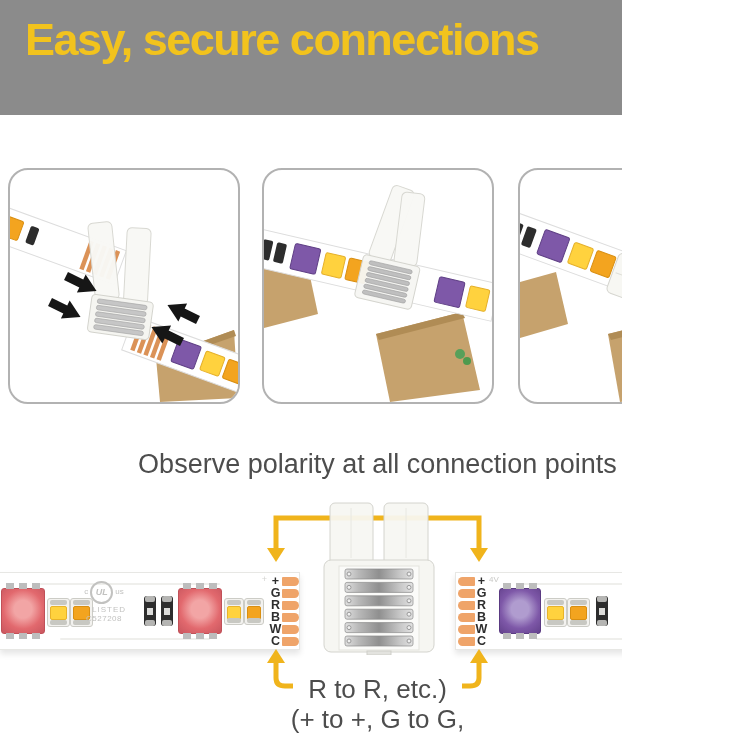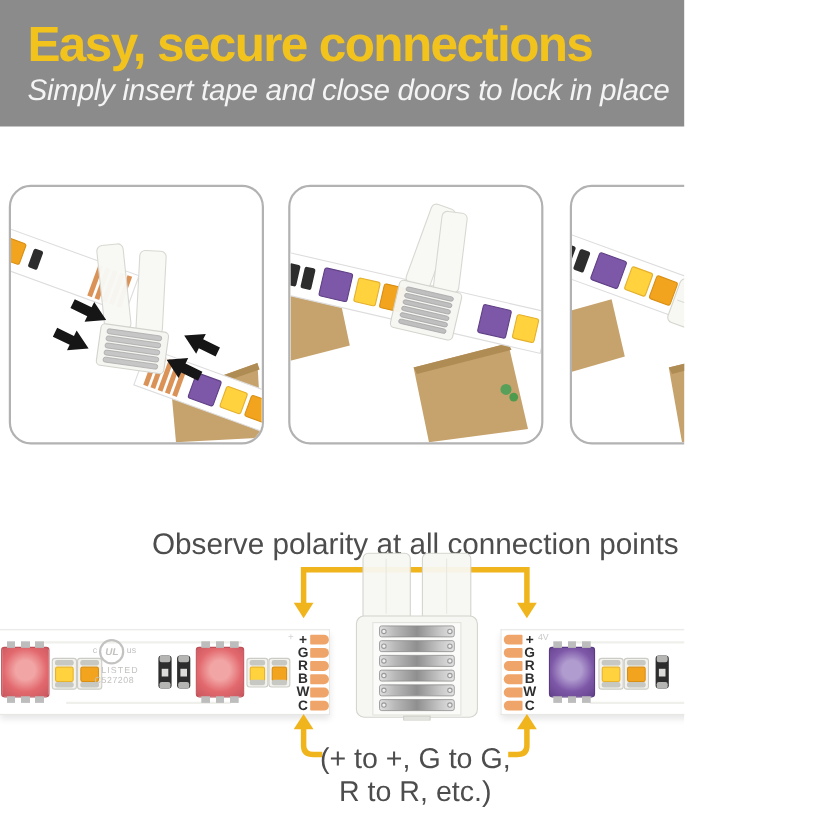--- a/index.html
+++ b/index.html
@@ -10,21 +10,21 @@
   .hdr h1{margin:0;padding:16px 0 0 25px;font-size:45px;font-weight:bold;letter-spacing:-1.5px;
           color:#f2c31d;line-height:1.05;}
   .hdr p{margin:4px 0 0 25px;font-size:27px;font-style:italic;color:#f4f4f4;letter-spacing:-0.3px;}
   
   .panel{position:absolute;top:168px;width:232px;height:236px;box-sizing:border-box;
          background:#fff;border:2px solid #b2b2b2;border-radius:20px;overflow:hidden;}
   .panel svg{display:block;width:228px;height:232px;}
   .p1{left:8px}.p2{left:262px}.p3{left:518px}
   
   .caption{position:absolute;left:0;top:449px;width:755px;text-align:center;
-           font-size:27px;color:#4d4d4d;margin-top:31px;}
+           font-size:27px;color:#4d4d4d;}
   
   .diag{position:absolute;left:0;top:490px;width:755px;height:265px;}
   .strip{position:absolute;top:82px;width:300px;height:78px;background:#fff;
          border:1px solid #e7e7e4;box-shadow:0 4px 6px rgba(0,0,0,.10);box-sizing:border-box;}
   .strip-left{left:0;border-left:none;}
   .strip-right{left:455px;border-right:none;}
   .trace{position:absolute;height:2px;background:#efefec;border-radius:2px;}
   
   .rgb-led{position:absolute;width:42px;height:44px;border-radius:3px;}
   .rgb-led.coral{background:radial-gradient(circle at 50% 46%,#f2a5a5 0 28%,#e2696e 62%,#c9565e);
@@ -67,21 +67,20 @@
   .note{position:absolute;left:0;top:184px;width:755px;text-align:center;
         font-size:26px;color:#4d4d4d;line-height:30px;}
 </style>
 </head>
 <body>
 
 <div class="page">
 
   <div class="hdr">
     <h1>Easy, secure connections</h1>
-    <p>Simply insert tape and close doors to lock in place</p>
   </div>
 
   <div class="panel p1">
     <svg viewBox="0 0 228 232">
       <g transform="translate(-34,26) rotate(20)">
         <rect x="0" y="0" width="160" height="36" fill="#ffffff" stroke="#dddddd"></rect>
         <rect x="10" y="8" width="20" height="20" rx="2" fill="#ffd23e" stroke="#e5b02b"></rect>
         <rect x="34" y="8" width="20" height="20" rx="2" fill="#f3a41f" stroke="#d98f12"></rect>
         <rect x="62" y="9" width="9" height="18" rx="2" fill="#2d2d2d"></rect>
         <g fill="#db9257">
@@ -387,18 +386,18 @@
         <g>
             <rect x="22" y="134" width="68" height="10" rx="2" fill="url(#met)" stroke="#8a8a8a" stroke-width="0.7"></rect>
             <circle cx="26" cy="139" r="2" fill="#efefef" stroke="#999"></circle>
             <circle cx="86" cy="139" r="2" fill="#efefef" stroke="#999"></circle>
           </g>
       </g>
       <rect x="44" y="149" width="24" height="4" fill="#e3e3df" stroke="#cfcfc9"></rect>
     </svg>
 
     <div class="note">
+      <div>R to R, etc.)</div>
       <div>(+ to +, G to G,</div>
-      <div>R to R, etc.)</div>
     </div>
   </div>
 
 </div>
 
 </body></html>

